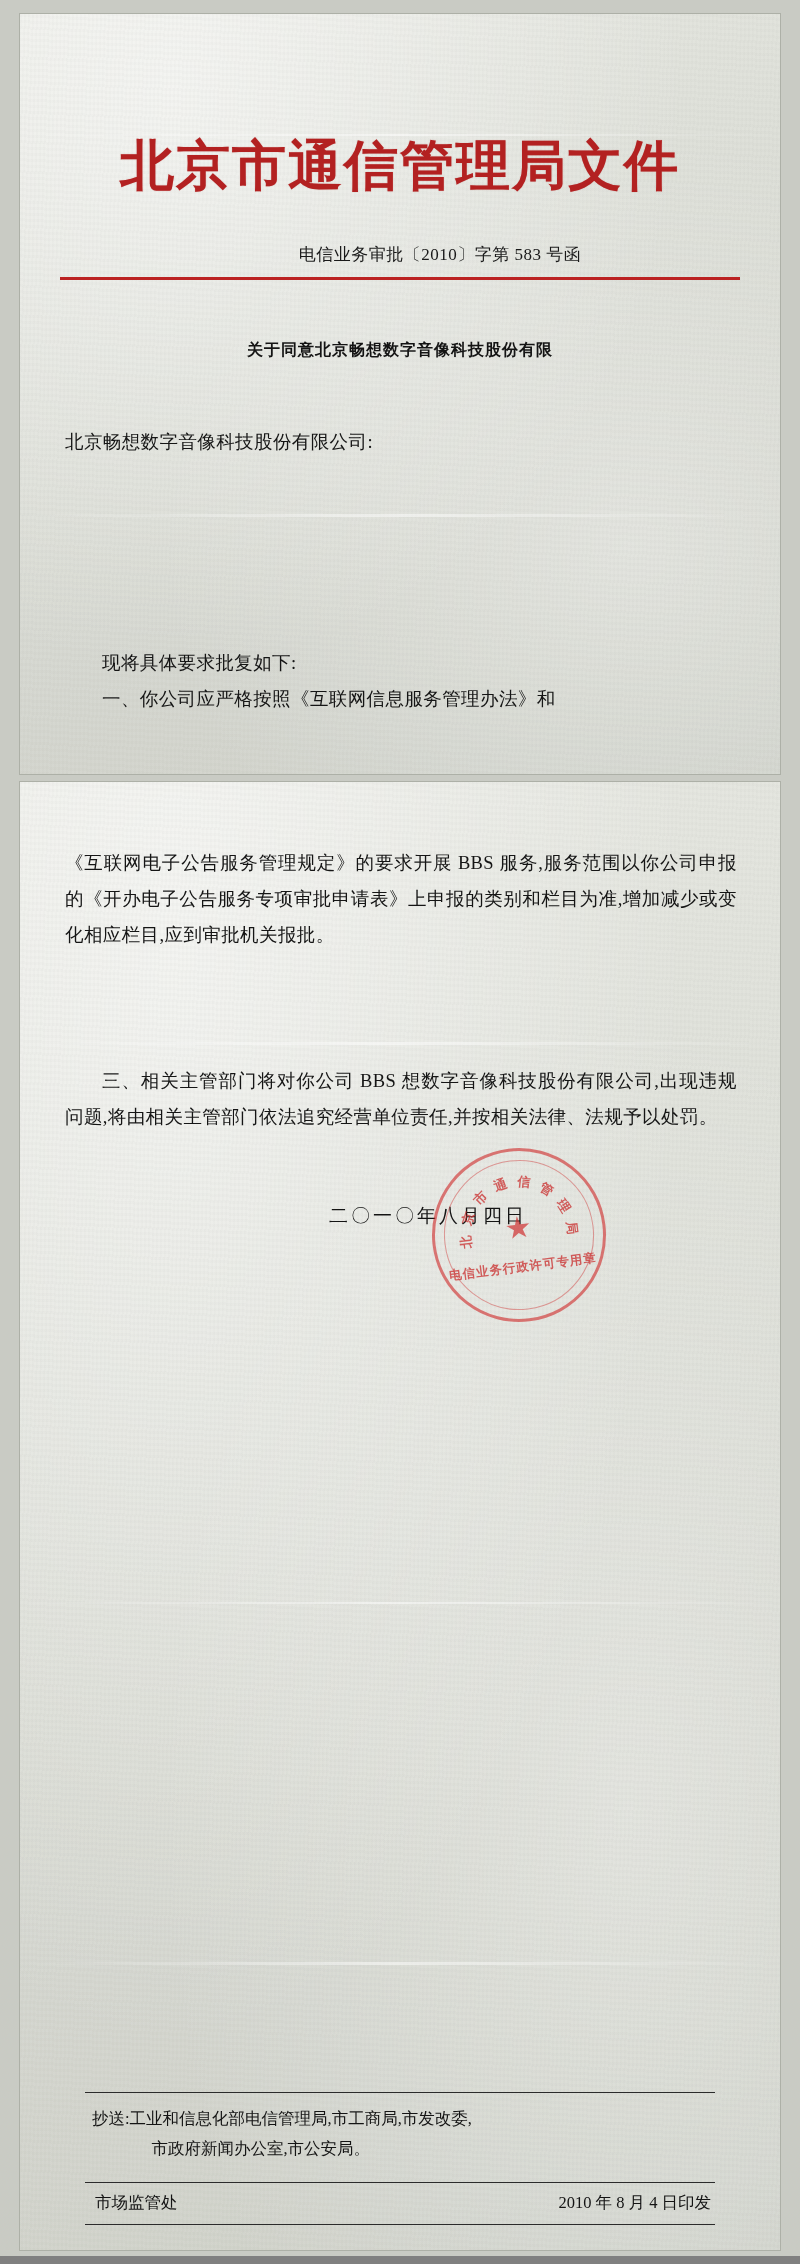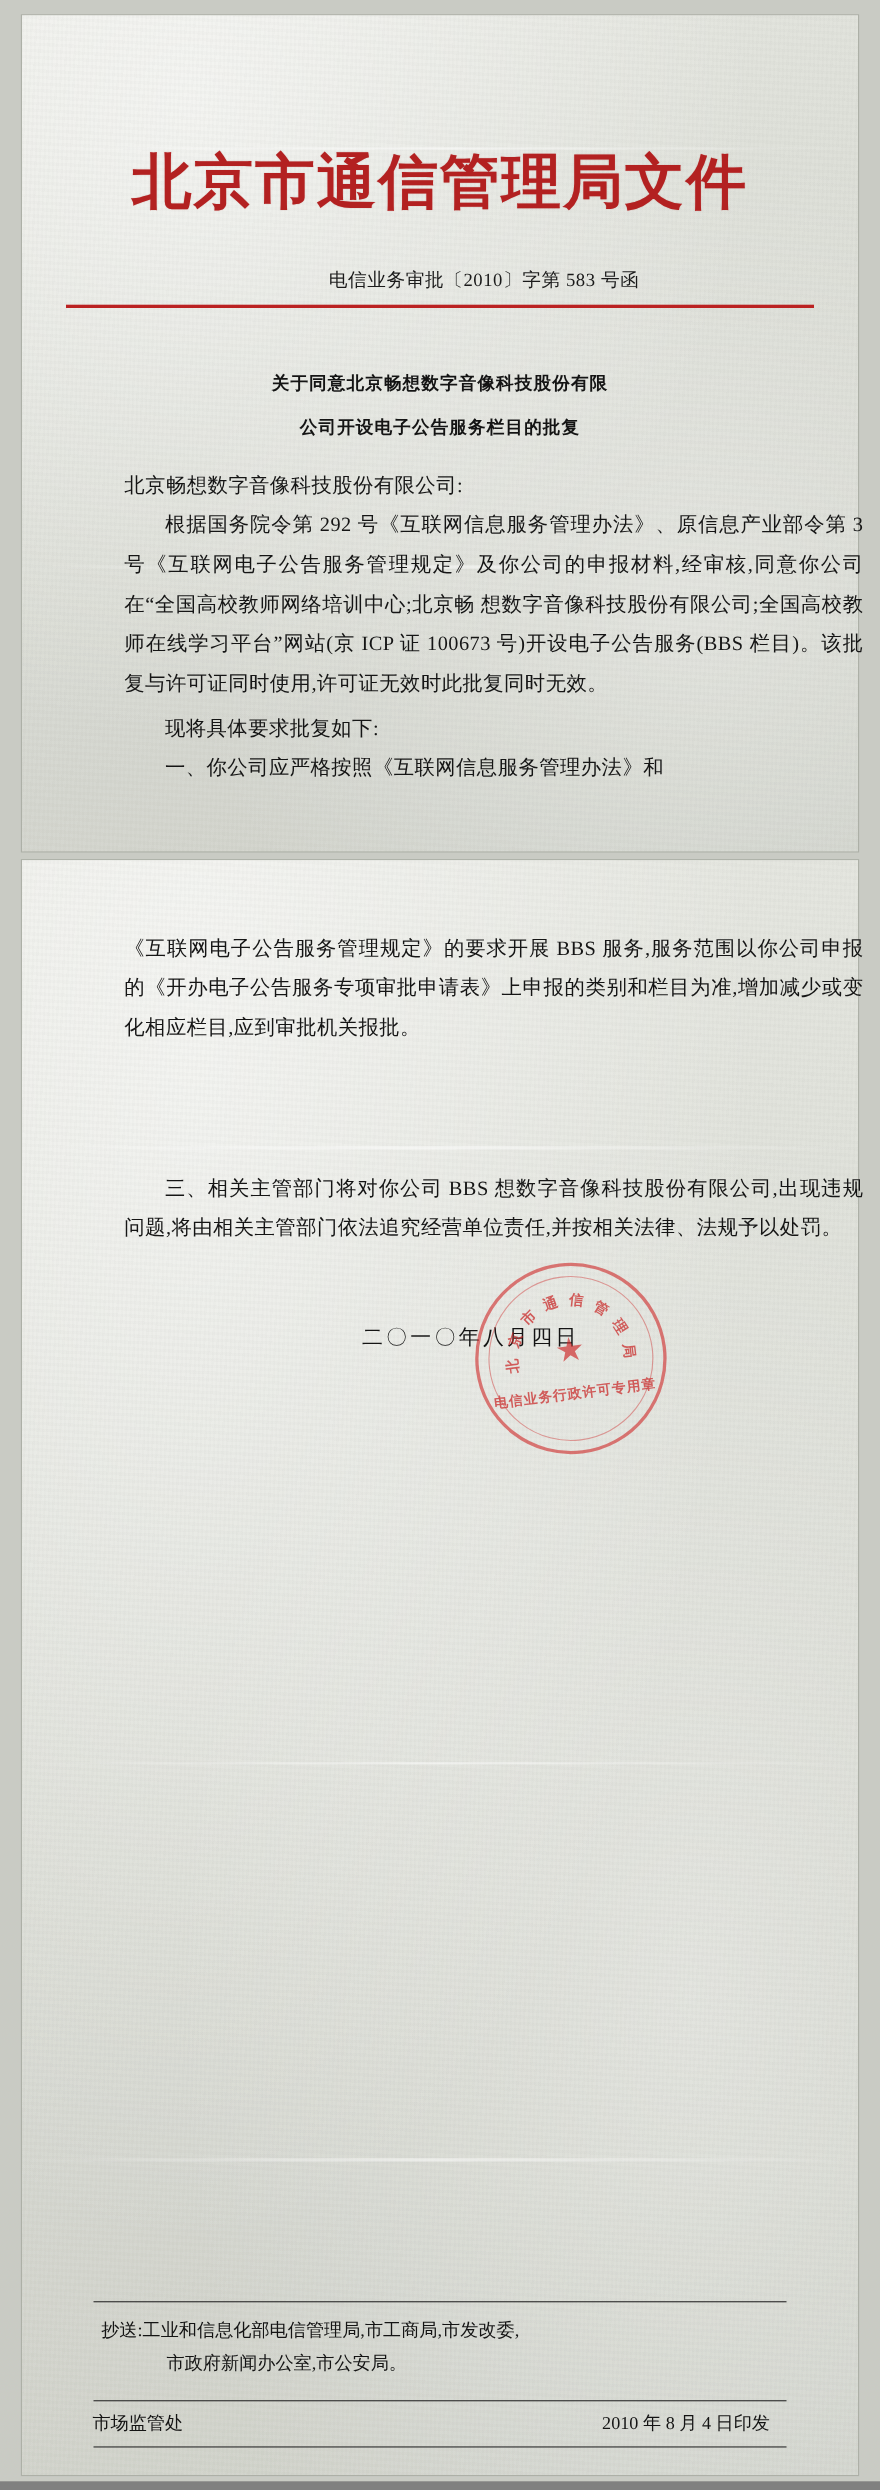--- a/index.html
+++ b/index.html
@@ -94,21 +94,20 @@
   .body-block {
     position: absolute;
     left: 65px;
     width: 672px;
     font-size: 18.5px;
     line-height: 36px;
     color: #151515;
     text-align: justify;
     text-justify: inter-ideograph;
     letter-spacing: 0.4px;
-    margin-left: 48px;
   }
   .p-indent { text-indent: 2em; }
 
   #addressee { top: 424px; }
   #para1 { top: 460px; }
   #para1b { top: 645px; }
   #para1c { top: 681px; }
 
   #para2a { top: 845px; left: 65px; }
   #para3  { top: 965px; left: 65px; }
@@ -198,21 +197,21 @@
     width: 620px;
     top: 2104px;
     font-size: 16.5px;
     line-height: 30px;
     color: #141414;
   }
   .cc-line2 { padding-left: 3.6em; }
 
   .footer-row {
     position: absolute;
-    left: 84px;
+    left: 95px;
     width: 616px;
     top: 2192px;
     font-size: 16.5px;
     color: #141414;
     display: flex;
     justify-content: space-between;
     align-items: center;
   }
 
   
@@ -242,26 +241,24 @@
     <div class="crease" style="left:0;top:820px;width:760px;height:2px;"></div>
     <div class="crease" style="left:0;top:1180px;width:760px;height:3px;"></div>
   </div>
 
   <div class="doc-title">北京市通信管理局文件</div>
   <div class="doc-number">电信业务审批〔2010〕字第 583 号函</div>
   <div class="red-rule"></div>
 
   <div class="subject">
     <div>关于同意北京畅想数字音像科技股份有限</div>
-    <div>公司开设电子公告服务栏目的批复</div>
   </div>
 
   <div class="body-block" id="addressee">北京畅想数字音像科技股份有限公司:</div>
 
-  <div class="body-block p-indent" id="para1">根据国务院令第 292 号《互联网信息服务管理办法》、原信息产业部令第 3 号《互联网电子公告服务管理规定》及你公司的申报材料,经审核,同意你公司在“全国高校教师网络培训中心;北京畅 想数字音像科技股份有限公司;全国高校教师在线学习平台”网站(京 ICP 证 100673 号)开设电子公告服务(BBS 栏目)。该批复与许可证同时使用,许可证无效时此批复同时无效。</div>
 
   <div class="body-block p-indent" id="para1b">现将具体要求批复如下:</div>
 
   <div class="body-block p-indent" id="para1c">一、你公司应严格按照《互联网信息服务管理办法》和</div>
 
   <div class="body-block" id="para2a">《互联网电子公告服务管理规定》的要求开展 BBS 服务,服务范围以你公司申报的《开办电子公告服务专项审批申请表》上申报的类别和栏目为准,增加减少或变化相应栏目,应到审批机关报批。</div>
 
 
   <div class="body-block p-indent" id="para4">三、相关主管部门将对你公司 BBS 想数字音像科技股份有限公司,出现违规问题,将由相关主管部门依法追究经营单位责任,并按相关法律、法规予以处罚。</div>
 

